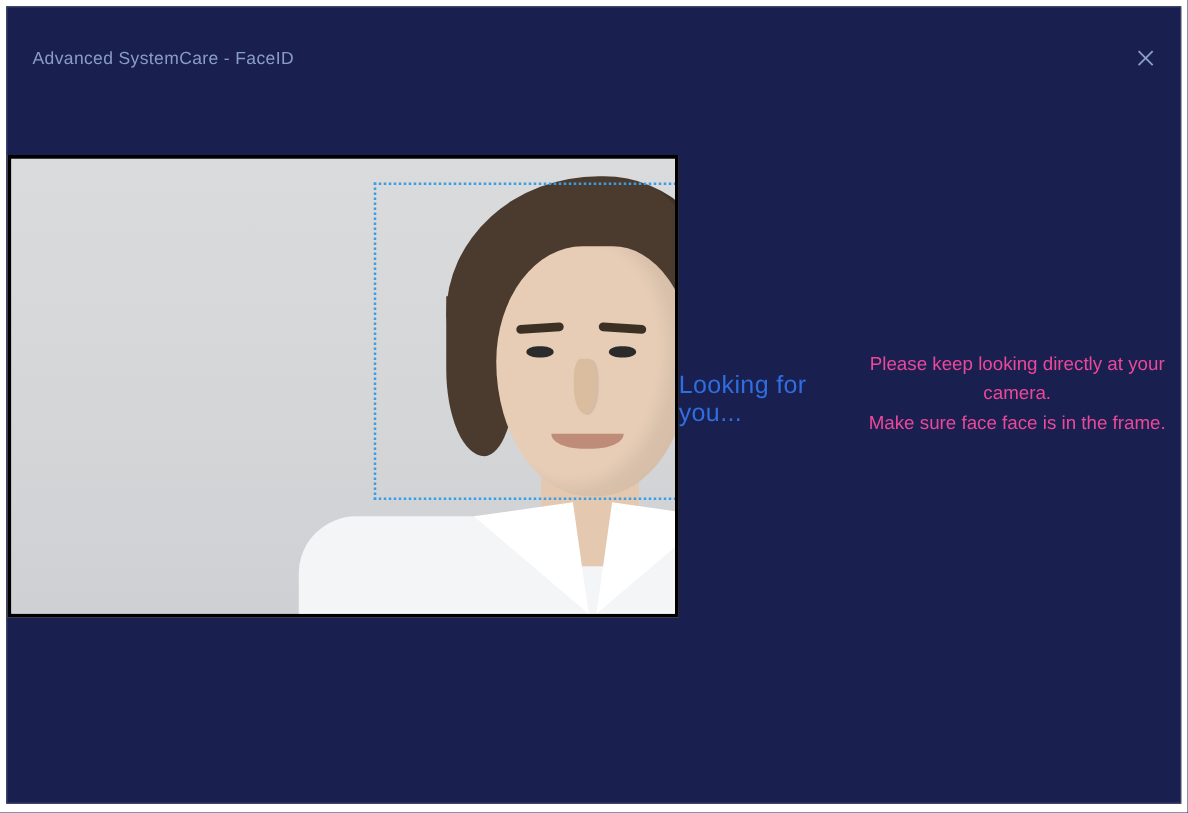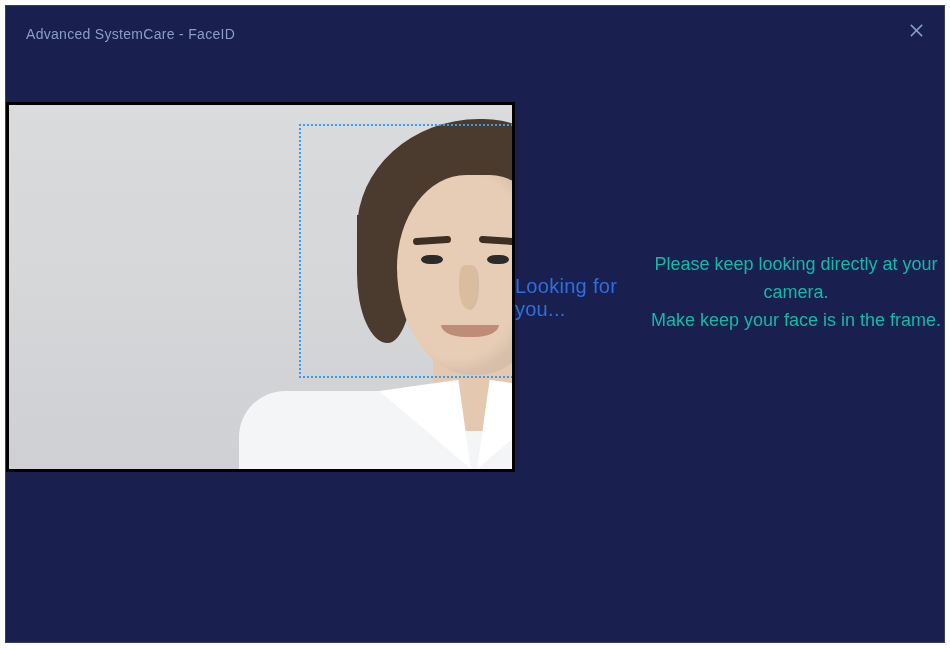--- a/index.html
+++ b/index.html
@@ -18,23 +18,24 @@
       width: 940px;
       height: 638px;
       margin: 5px;
       background: #192050;
       position: relative;
       border: 1px solid #3a3f66;
     }
     .titlebar {
       height: 36px;
       display: flex;
-      align-items: flex-end;
+      align-items: center;
       justify-content: space-between;
       padding: 0 16px 0 20px;
+      margin-top: 22px;
     }
     .title {
       color: #8a9cc8;
       font-size: 14px;
       font-weight: 400;
       letter-spacing: 0.3px;
     }
     .close-btn {
       width: 24px;
       height: 24px;
@@ -207,22 +208,22 @@
     }
     .status-text {
       margin-top: 22px;
       color: #2f6de0;
       font-size: 20px;
       font-weight: 400;
       letter-spacing: 0.3px;
     }
     .hint {
       margin-top: 12px;
-      color: #14b8a6;
-      font-size: 18px;
+      color: #ec4899;
+      font-size: 15px;
       text-align: center;
       line-height: 1.55;
     }
   </style>
 </head>
 <body>
 
 <div class="window">
   <div class="titlebar">
     <div class="title">Advanced SystemCare - FaceID</div>
@@ -253,16 +254,16 @@
         <div class="eye-r"></div>
         <div class="nose"></div>
         <div class="mouth"></div>
       </div>
       <div class="face-box" aria-label="face-detection-box"></div>
     </div>
 
     <div class="status-text">Looking for you...</div>
     <div class="hint">
       <div>Please keep looking directly at your camera.</div>
-      <div>Make keep your face is in the frame.</div>
+      <div>Make sure face face is in the frame.</div>
     </div>
   </div>
 </div>
 
 </body></html>

